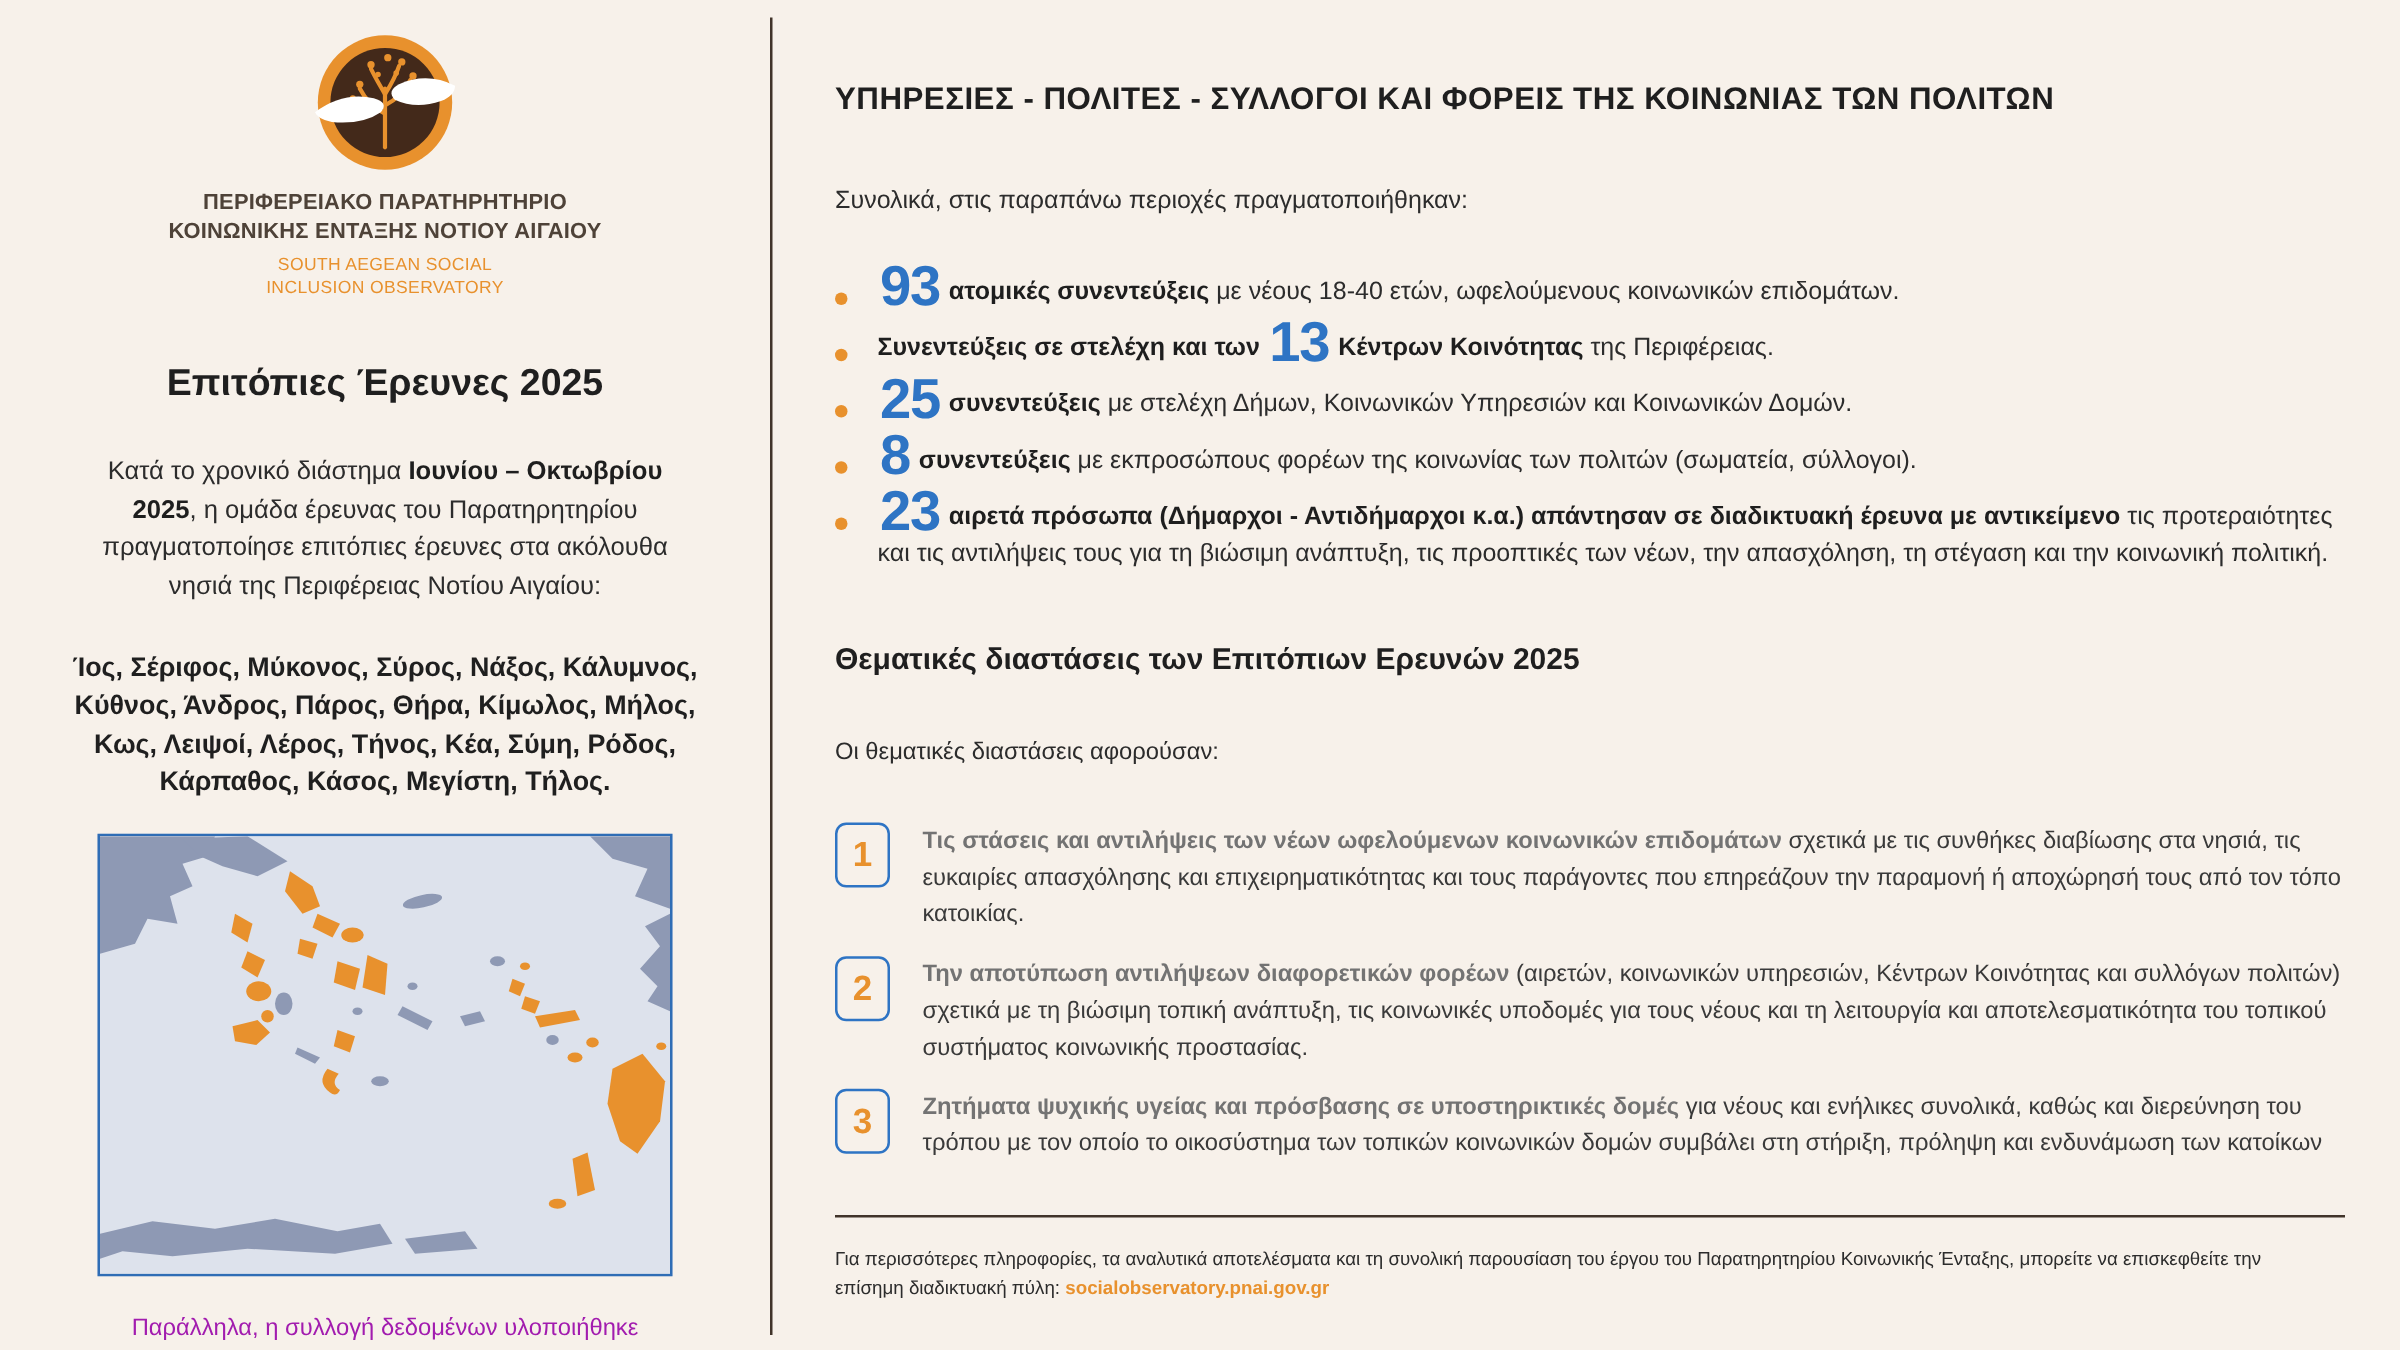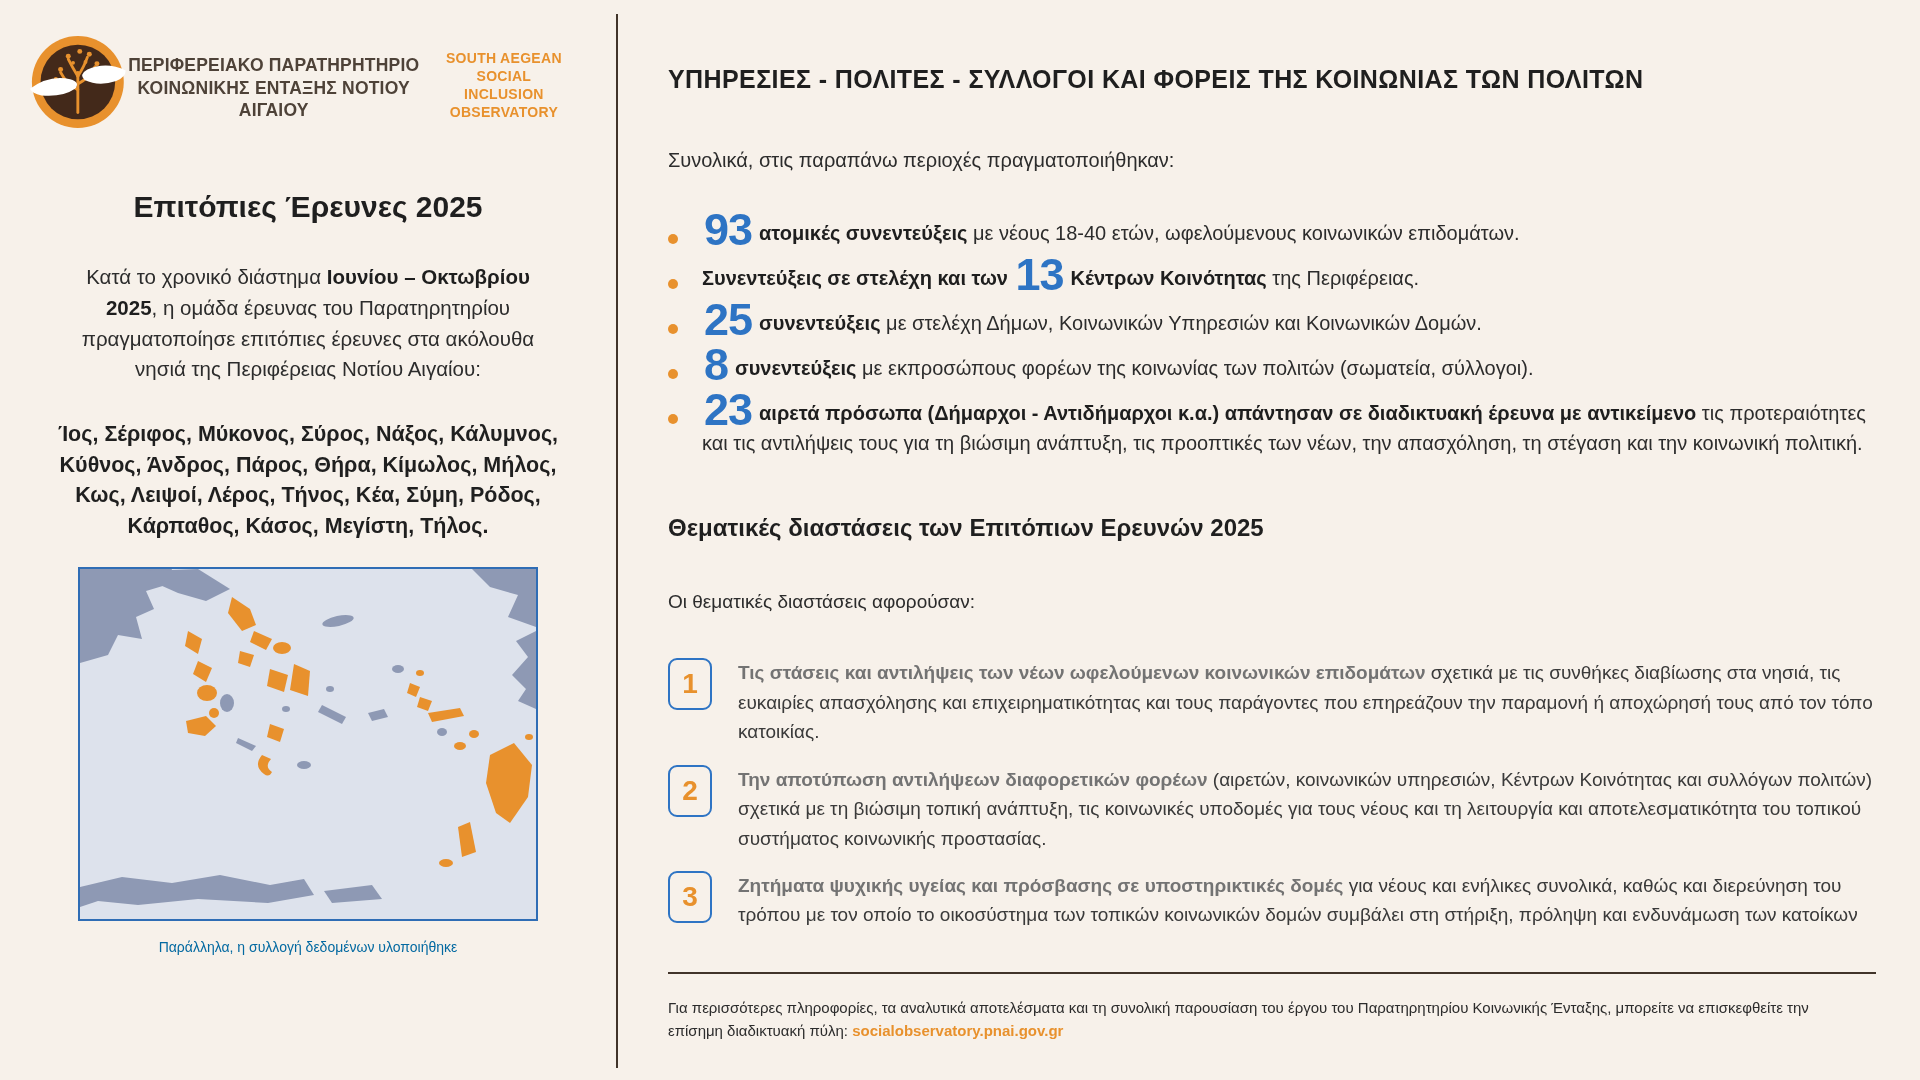--- a/index.html
+++ b/index.html
@@ -2,30 +2,30 @@
 <html lang="el"><head>
 <meta charset="utf-8">
 <style>
   html,body{margin:0;padding:0;}
   body{width:1920px;height:1080px;background:#f7f1ea;font-family:"Liberation Sans","DejaVu Sans",sans-serif;color:#262626;}
   .page{position:relative;width:1920px;height:1080px;display:flex;overflow:hidden;}
 
   
   .left-col{width:616px;flex:0 0 616px;box-sizing:border-box;padding:26px 30px 0 30px;text-align:center;}
   .v-divider{flex:0 0 2px;width:2px;background:#41342a;margin:14px 0 12px 0;}
-  .logo-wrap{display:flex;flex-direction:row;align-items:center;}
+  .logo-wrap{display:flex;flex-direction:column;align-items:center;}
   .logo-circle{width:112px;height:112px;}
   .org-el{margin-top:12px;font-weight:700;font-size:17.5px;line-height:1.3;color:#4e4238;letter-spacing:.2px;}
-  .org-en{margin-top:6px;font-weight:700;font-size:14px;line-height:1.3;color:#e8912d;letter-spacing:.3px;}
+  .org-en{margin-top:6px;font-weight:400;font-size:14px;line-height:1.3;color:#e8912d;letter-spacing:.3px;}
   .left-title{margin-top:52px;font-size:30px;font-weight:700;color:#1f1f1f;}
   .left-intro{margin:38px auto 0 auto;max-width:480px;font-size:20.5px;line-height:1.5;color:#2c2c2c;}
   .left-islands{margin:34px auto 0 auto;max-width:505px;font-size:21.5px;line-height:1.42;font-weight:700;color:#1f1f1f;}
   .map-frame{margin:26px auto 0 auto;width:460px;height:354px;border:2px solid #2f6db5;box-sizing:border-box;background:#dde2ec;}
   .map-frame svg{display:block;}
-  .left-note{margin:16px auto 0 auto;max-width:500px;font-size:14px;line-height:1.45;color:#0369a1;}
+  .left-note{margin:28px auto 0 auto;max-width:500px;font-size:19px;line-height:1.45;color:#a21caf;}
   .seg-bold{font-weight:700;color:#1e1e1e;}
   .seg-link{font-weight:700;color:#e8912d;}
 
   
   .right-col{flex:1;box-sizing:border-box;padding:44px 44px 0 50px;display:flex;flex-direction:column;}
   .r-heading{font-size:25px;font-weight:600;letter-spacing:.4px;color:#1f1f1f;}
   .r-sub{margin-top:34px;font-size:20px;color:#2c2c2c;}
   .stats{margin-top:26px;display:flex;flex-direction:column;gap:15px;}
   .stat-row{display:flex;align-items:flex-start;gap:24px;}
   .stat-dot{flex:0 0 10px;width:10px;height:10px;border-radius:50%;background:#e8912d;margin-top:16px;}

